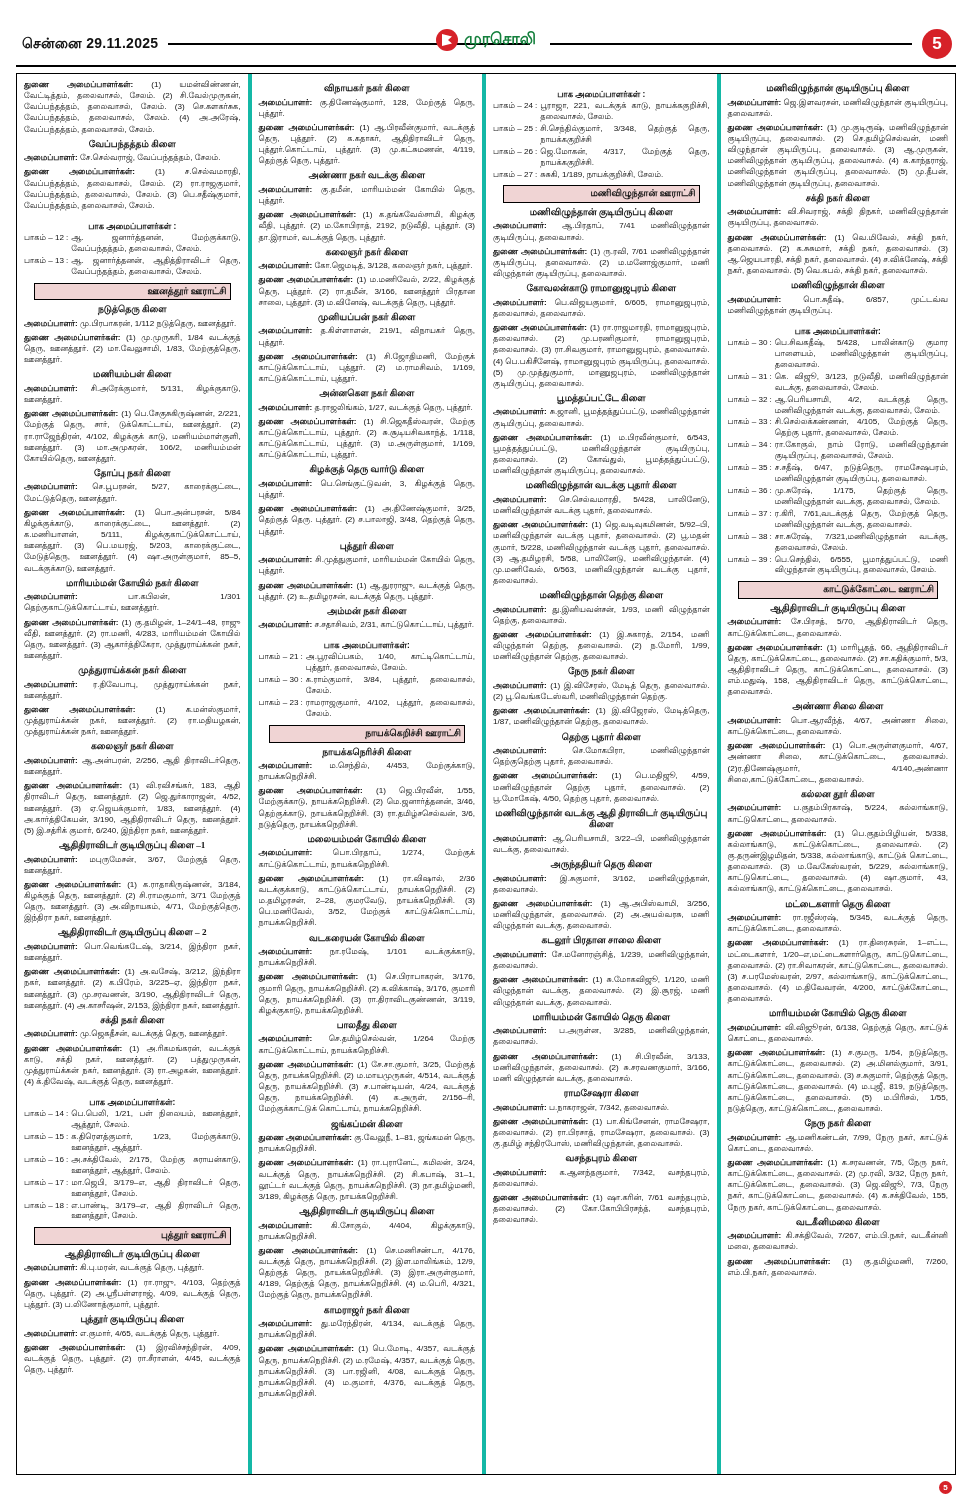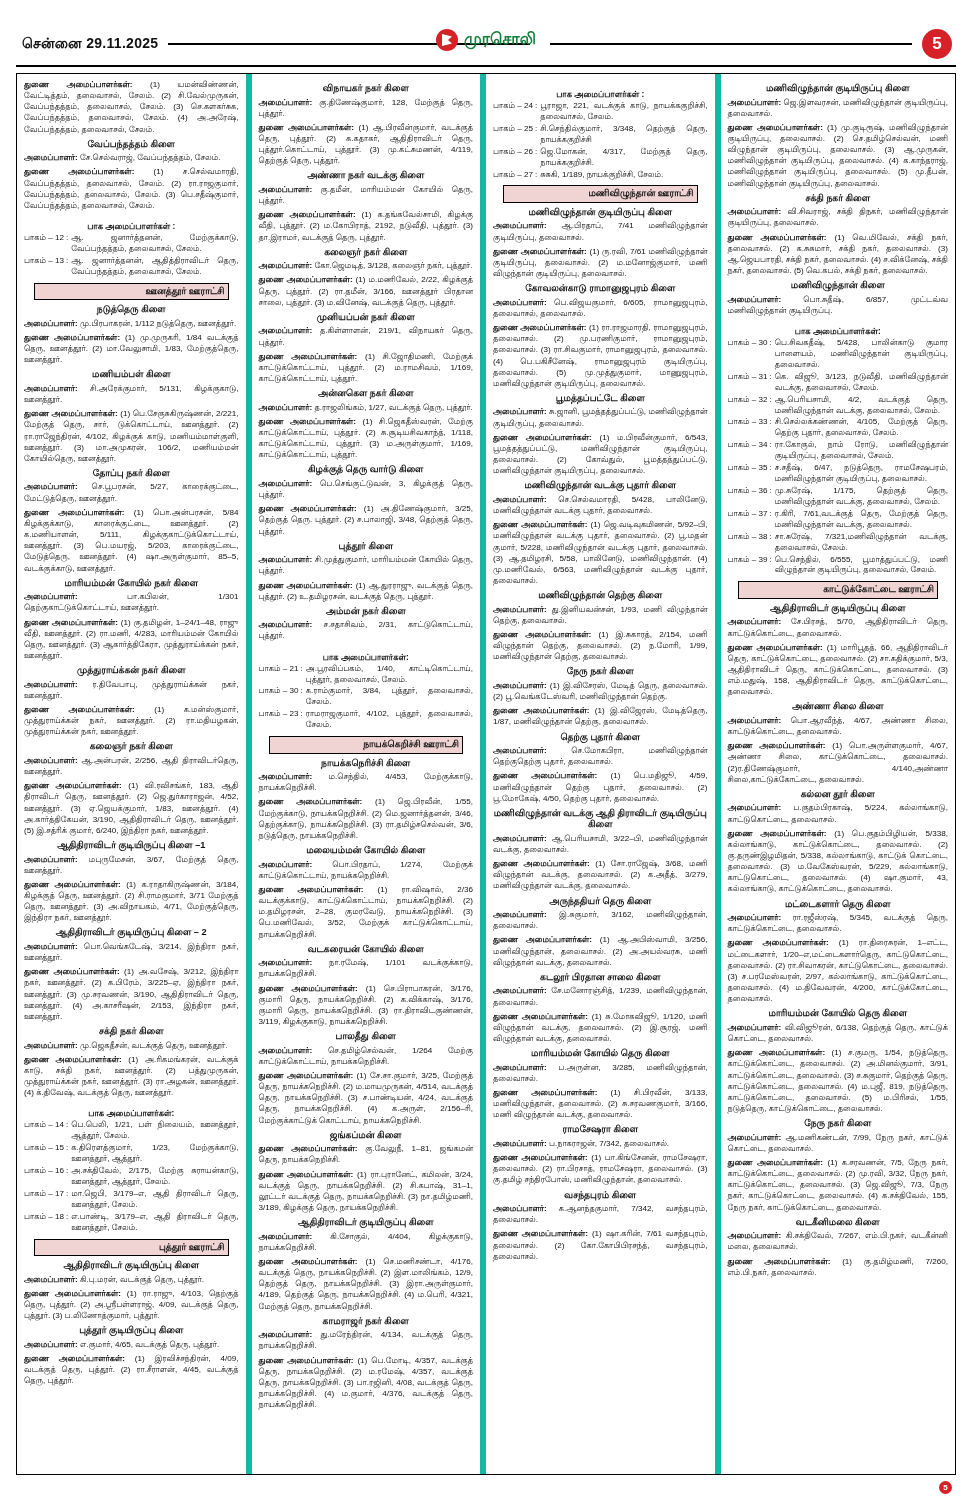--- a/index.html
+++ b/index.html
@@ -94,30 +94,31 @@
   .columns {
     display: flex;
     border: 1px solid #000;
     height: 1402px;
     box-sizing: border-box;
   }
   .col {
     width: 25%;
     box-sizing: border-box;
     padding: 5px 7px 5px 7px;
-    border-right: 6px solid #14b8a6;
+    border-right: 4px solid #14b8a6;
     overflow: hidden;
   }
   .col:last-child { border-right: none; }
   .center-head {
     text-align: center;
     font-size: 9.2px;
     font-weight: bold;
     margin: 4px 0 2px 0;
     line-height: 1.25;
+    font-family: Liberation Serif, serif;
   }
   .boxed-head {
     text-align: right;
     font-size: 9.2px;
     font-weight: bold;
     border: 1px solid #000;
     background: #f0d4d4;
     padding: 2px 3px;
     margin: 5px 10px 3px 10px;
     line-height: 1.25;
@@ -361,21 +362,20 @@
         <p class="body-text"><b>அமைப்பாளர்:</b> து.இனியவன்சன், 1/93, மணி விழுந்தான் தெற்கு, தலைவாசல்.</p>
         <p class="body-text"><b>துணை அமைப்பாளர்கள்:</b> (1) இ.சுகாரத், 2/154, மணி விழுந்தான் தெற்கு, தலைவாசல். (2) ந.மோரி, 1/99, மணிவிழுந்தான் தெற்கு, தலைவாசல்.</p>
         <div class="center-head">நேரு நகர் கிளை</div>
         <p class="body-text"><b>அமைப்பாளர்:</b> (1) இ.விசேரஸ், மேடித் தெரு, தலைவாசல். (2) பூ.வெங்கடேஸ்வரி, மணிவிழுந்தான் தெற்கு.</p>
         <p class="body-text"><b>துணை அமைப்பாளர்கள்:</b> (1) இ.விஜேரஸ், மேடித்தெரு, 1/87, மணிவிழுந்தான் தெற்கு, தலைவாசல்.</p>
         <div class="center-head">தெற்கு புதார் கிளை</div>
         <p class="body-text"><b>அமைப்பாளர்:</b> செ.மோகபிரா, மணிவிழுந்தான் தெற்குதெற்கு புதார், தலைவாசல்.</p>
         <p class="body-text"><b>துணை அமைப்பாளர்கள்:</b> (1) பெ.மதிஜூ, 4/59, மணிவிழுந்தான் தெற்கு புதார், தலைவாசல். (2) பூ.மோகேஷ், 4/50, தெற்கு புதார், தலைவாசல்.</p>
         <div class="center-head">மணிவிழுந்தான் வடக்கு ஆதி திராவிடர் குடியிருப்பு கிளை</div>
         <p class="body-text"><b>அமைப்பாளர்:</b> ஆ.பெரியசாமி, 3/22–பி, மணிவிழுந்தான் வடக்கு, தலைவாசல்.</p>
-        <p class="body-text"><b>துணை அமைப்பாளர்கள்:</b> (1) சோ.ராஜேஷ், 3/68, மணி விழுந்தான் வடக்கு, தலைவாசல். (2) க.அதீத், 3/279, மணிவிழுந்தான் வடக்கு, தலைவாசல்.</p>
         <div class="center-head">அருந்ததியர் தெரு கிளை</div>
         <p class="body-text"><b>அமைப்பாளர்:</b> இ.சுகுமார், 3/162, மணிவிழுந்தான், தலைவாசல்.</p>
         <p class="body-text"><b>துணை அமைப்பாளர்கள்:</b> (1) ஆ.அபிஸ்வாமி, 3/256, மணிவிழுந்தான், தலைவாசல். (2) அ.அயல்வரசு, மணி விழுந்தான் வடக்கு, தலைவாசல்.</p>
         <div class="center-head">கடலூர் பிரதான சாலை கிளை</div>
         <p class="body-text"><b>அமைப்பாளர்:</b> சே.மனோரஞ்சித், 1/239, மணிவிழுந்தான், தலைவாசல்.</p>
         <p class="body-text"><b>துணை அமைப்பாளர்கள்:</b> (1) சு.மோகவிஜூ, 1/120, மணி விழுந்தான் வடக்கு, தலைவாசல். (2) இ.சூரஜ், மணி விழுந்தான் வடக்கு, தலைவாசல்.</p>
         <div class="center-head">மாரியம்மன் கோயில் தெரு கிளை</div>
         <p class="body-text"><b>அமைப்பாளர்:</b> ப.அருள்ன, 3/285, மணிவிழுந்தான், தலைவாசல்.</p>
         <p class="body-text"><b>துணை அமைப்பாளர்கள்:</b> (1) சி.பிரவீன், 3/133, மணிவிழுந்தான், தலைவாசல். (2) சு.சரவணகுமார், 3/166, மணி விழுந்தான் வடக்கு, தலைவாசல்.</p>
         <div class="center-head">ராமசேஷரா கிளை</div>

